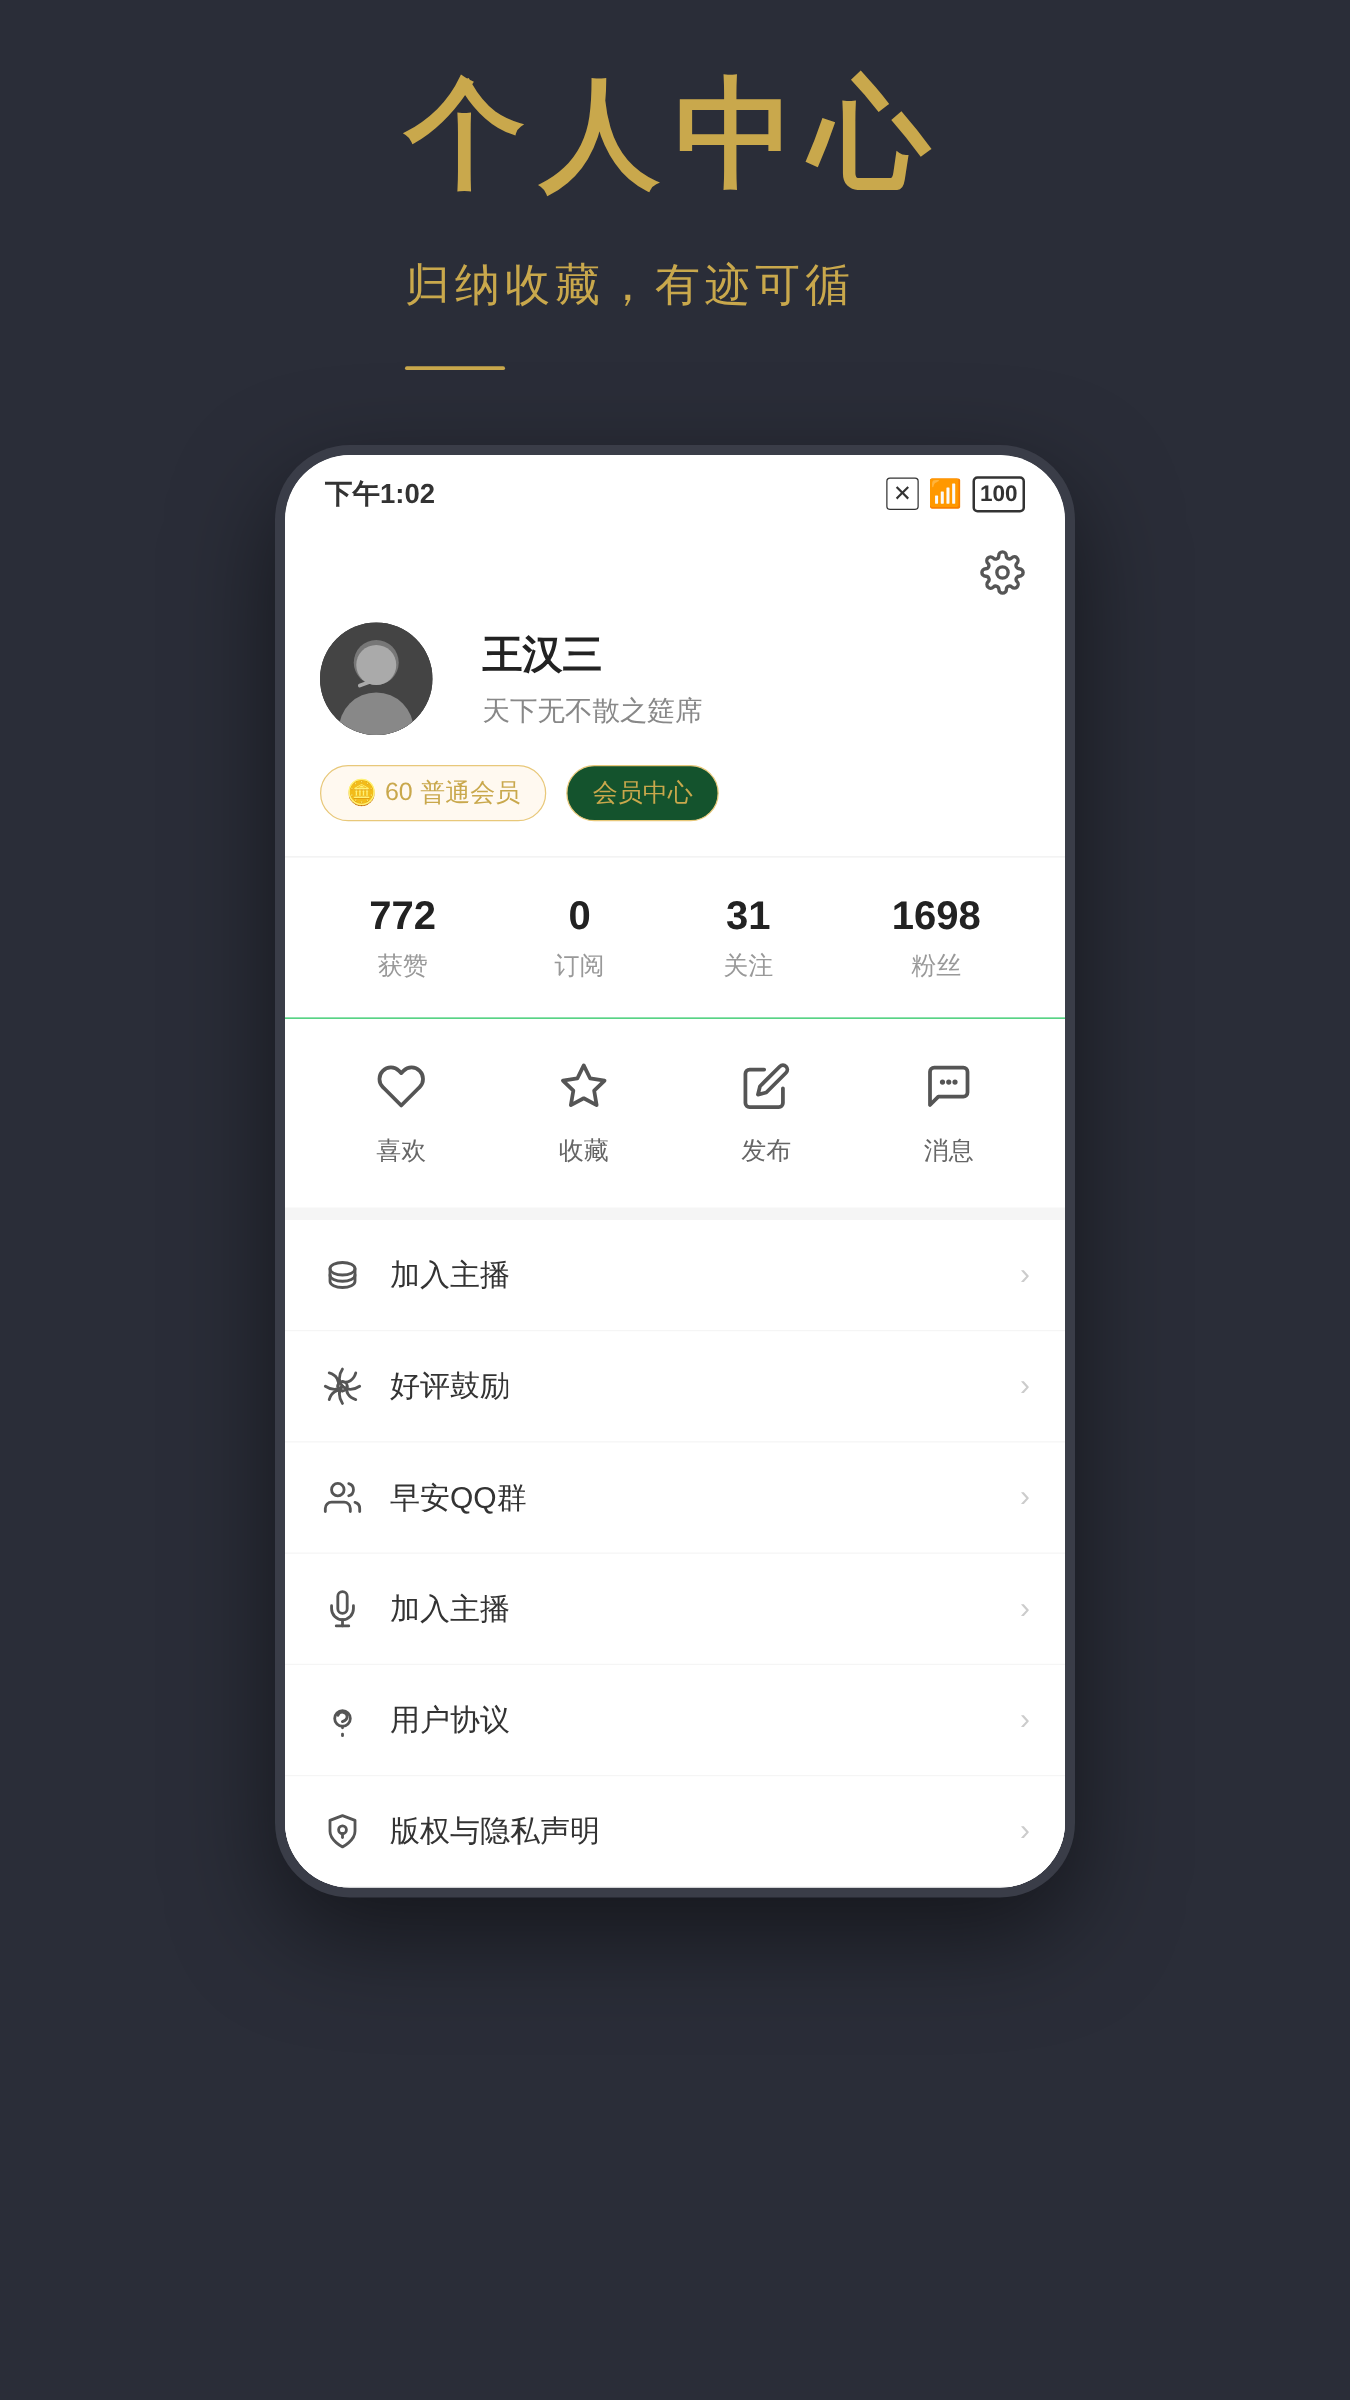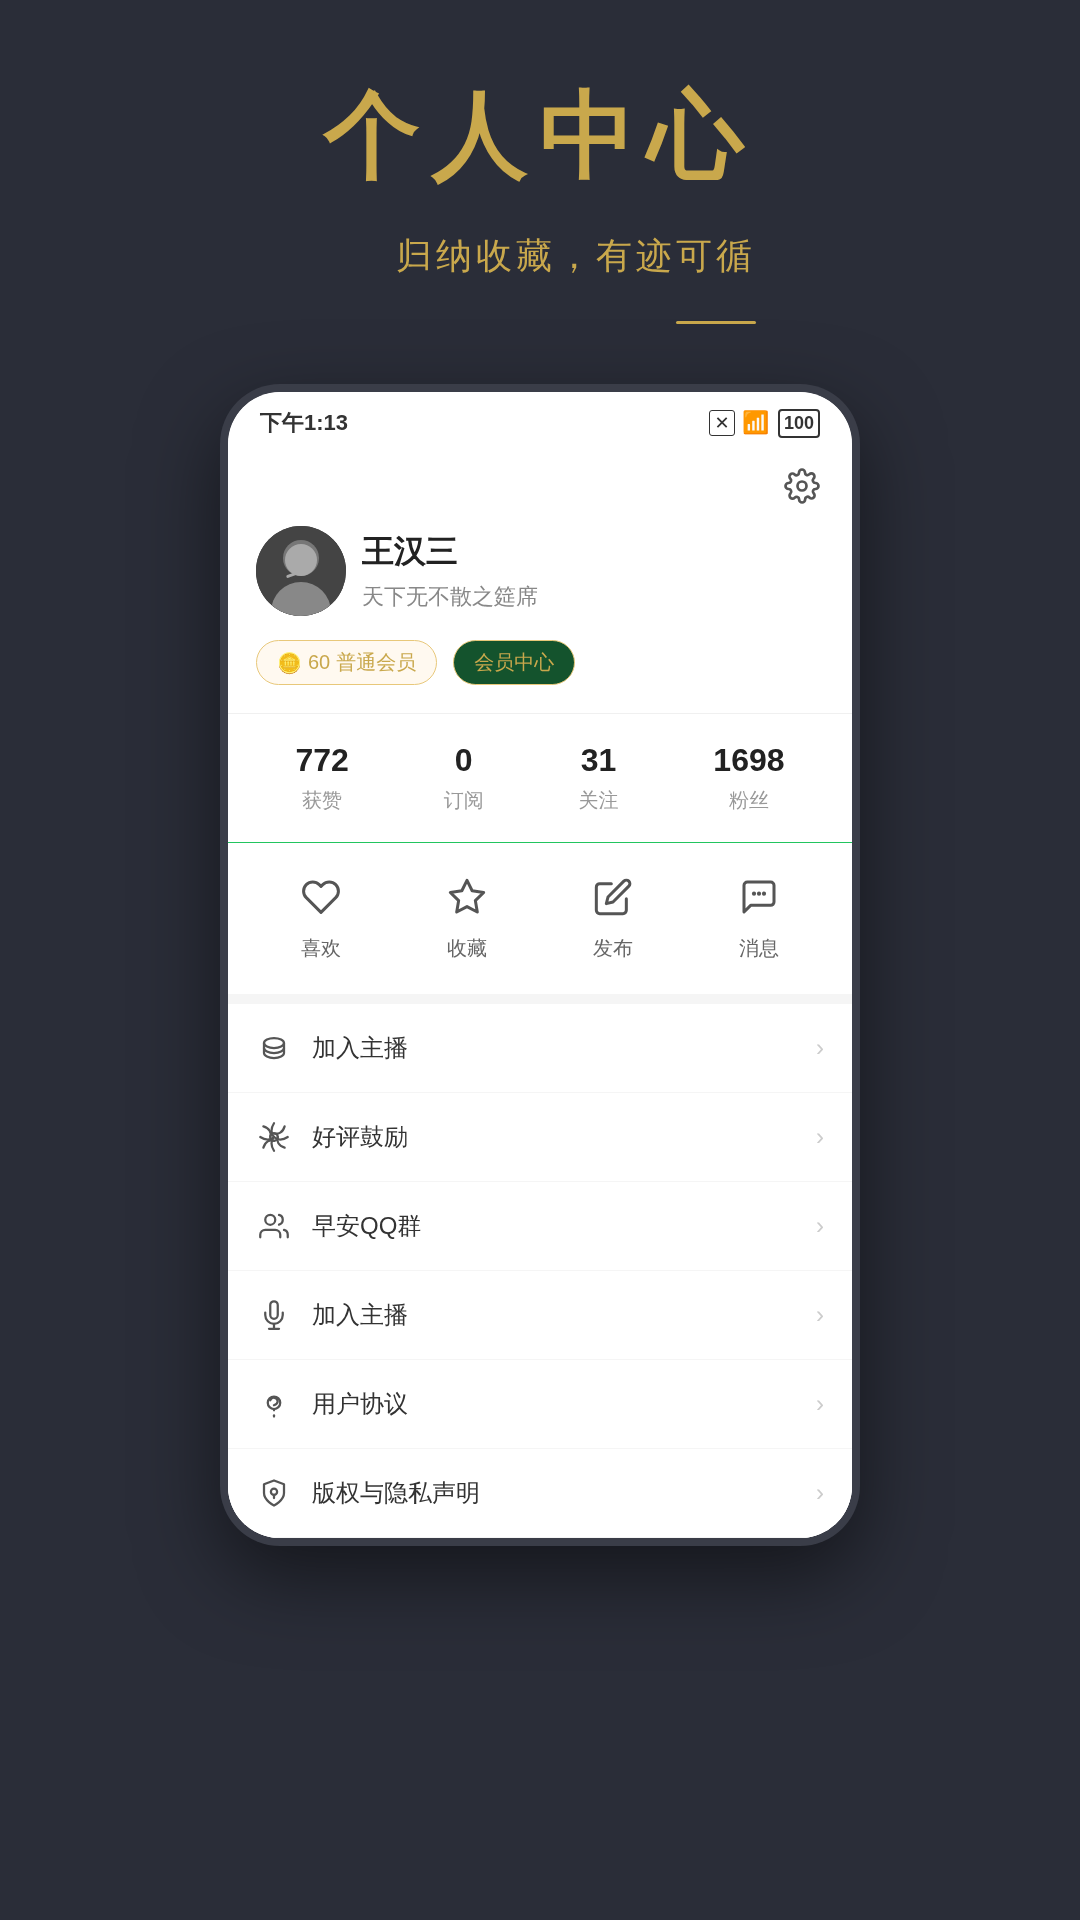--- a/index.html
+++ b/index.html
@@ -11,22 +11,22 @@
       display: flex;
       flex-direction: column;
       align-items: center;
       font-family: -apple-system, 'PingFang SC', 'Helvetica Neue', sans-serif;
       overflow: hidden;
     }
 
     .page-header {
       display: flex;
       flex-direction: column;
-      align-items: flex-end;
-      padding-top: 72px;
+      align-items: flex-start;
+      padding-top: 44px;
       margin-bottom: 60px;
     }
 
     .page-title {
       font-size: 96px;
       font-weight: 700;
       color: #c9a84c;
       letter-spacing: 12px;
       margin-bottom: 30px;
     }
@@ -125,21 +125,21 @@
     .profile-section {
       background: white;
       padding: 10px 28px 28px;
       display: flex;
       flex-direction: column;
     }
 
     .profile-main {
       display: flex;
       align-items: center;
-      gap: 16px;
+      gap: 40px;
       margin-bottom: 24px;
     }
 
     .avatar {
       width: 90px;
       height: 90px;
       border-radius: 50%;
       background: #555;
       overflow: hidden;
       flex-shrink: 0;
@@ -330,21 +330,21 @@
 <div class="page-header">
   <div class="page-title">个人中心</div>
   <div class="page-subtitle">归纳收藏，有迹可循</div>
   <div class="divider-line"></div>
 </div>
 
 <div class="phone-mockup">
   <div class="phone-screen">
 
     <div class="status-bar">
-      <span class="status-time">下午1:13</span>
+      <span class="status-time">下午1:02</span>
       <div class="status-icons">
         <span style="font-size:18px; color:#333; border:1.5px solid #333; padding:1px 4px; border-radius:3px;">✕</span>
         <span style="font-size:22px;">📶</span>
         <span class="battery-icon">
           <span>100</span>
         </span>
       </div>
     </div>
 
     <div class="app-content">

